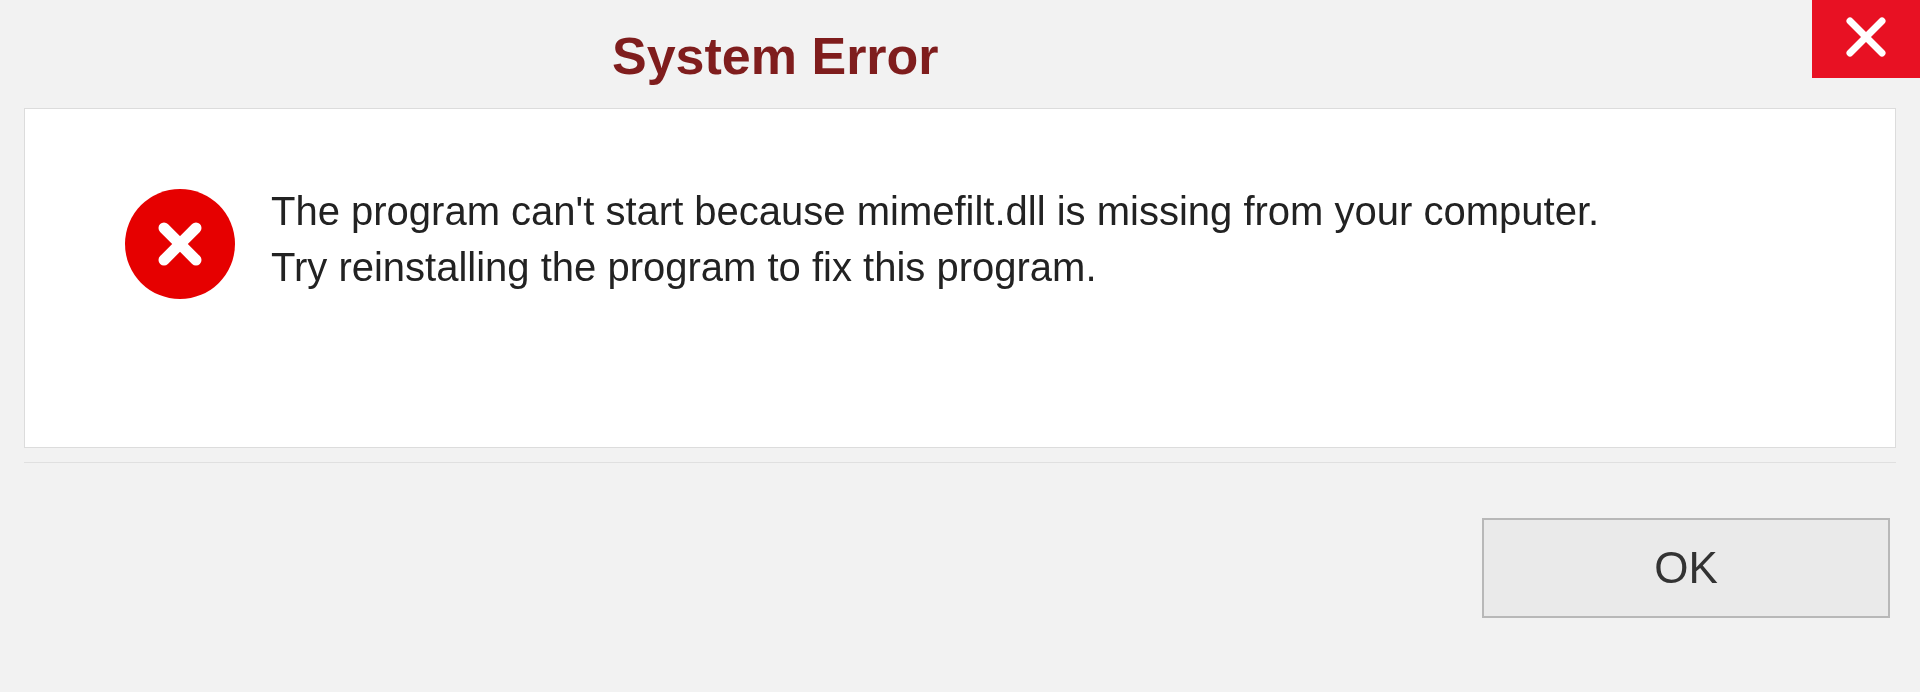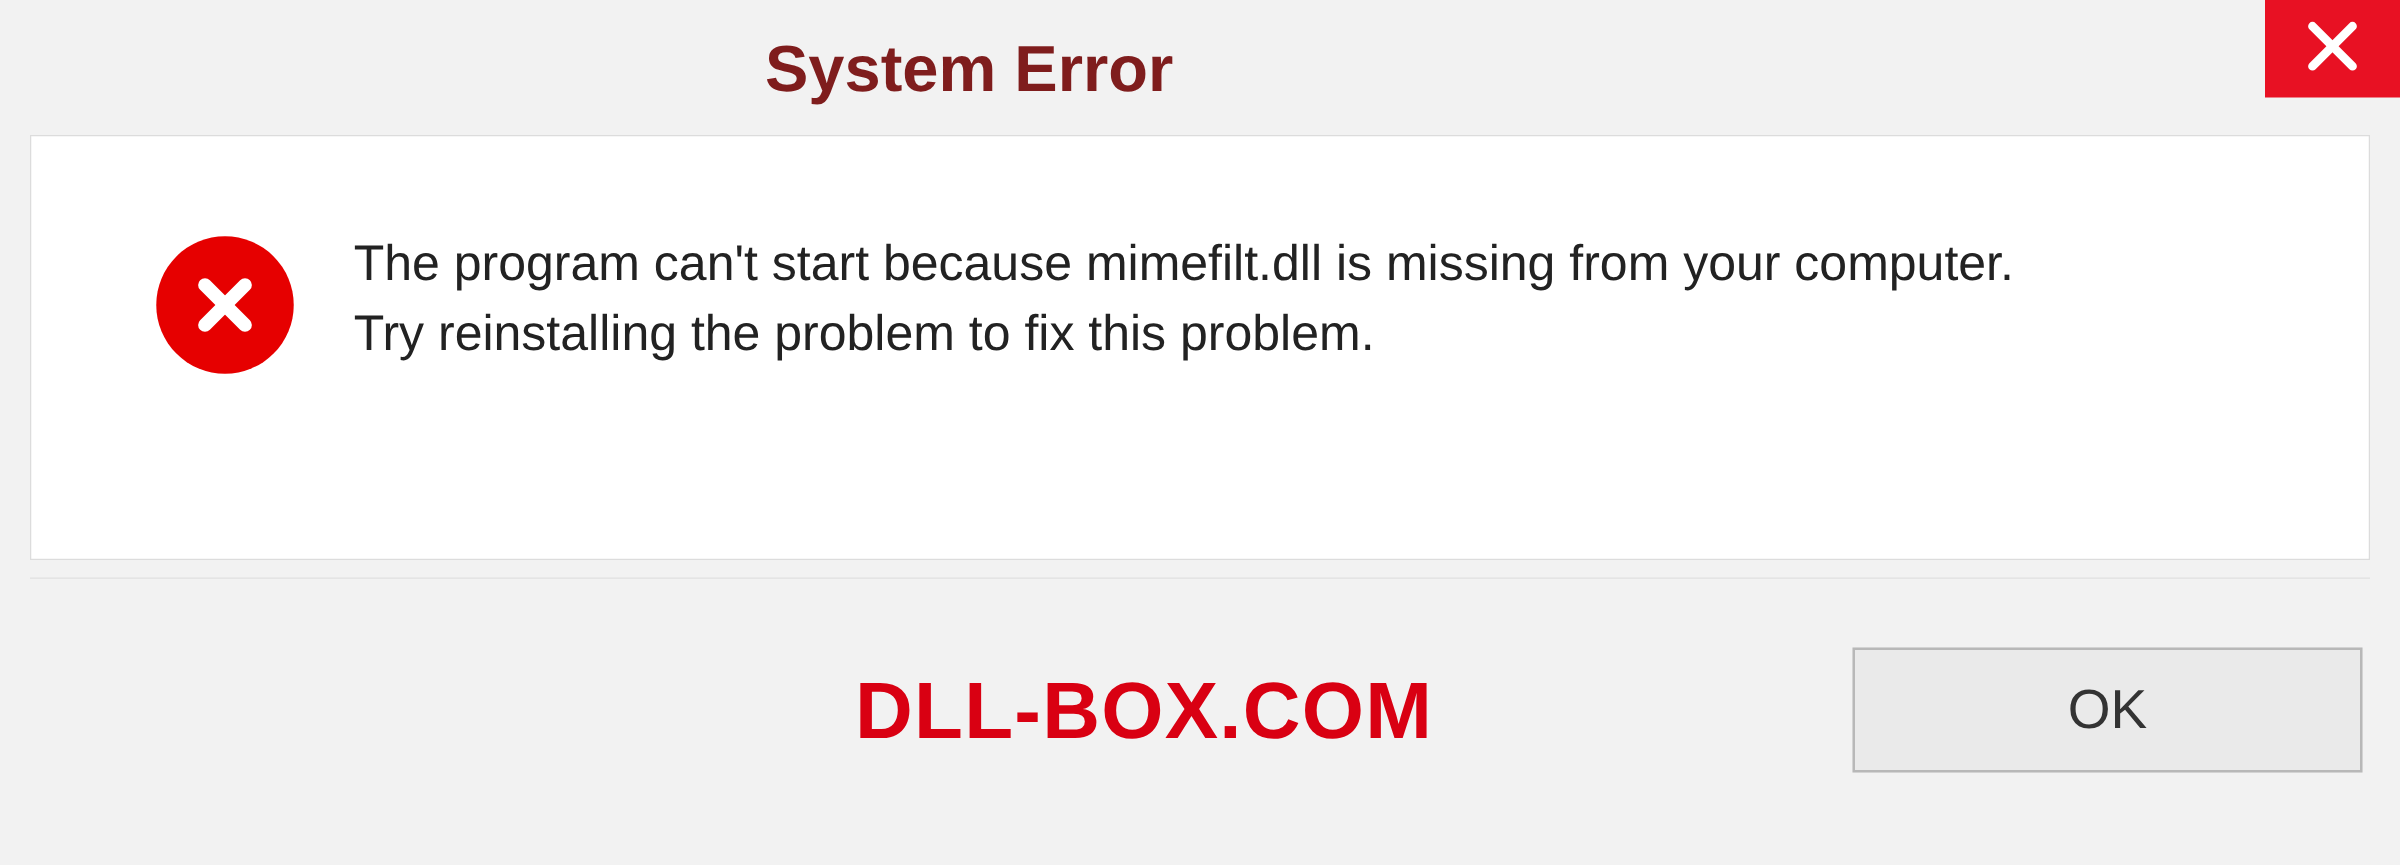--- a/index.html
+++ b/index.html
@@ -66,21 +66,21 @@
       align-items: center;
       justify-content: center;
       flex-shrink: 0;
       margin-top: 4px;
     }
     .error-icon svg {
       width: 60px;
       height: 60px;
     }
     .message {
-      margin-left: 48px;
+      margin-left: 36px;
       margin-top: -2px;
       font-size: 40px;
       color: #222;
       line-height: 1.4;
       font-weight: 400;
     }
     .footer {
       position: absolute;
       left: 24px;
       right: 24px;
@@ -134,20 +134,19 @@
 
 <div class="content-box">
   <div class="error-icon">
     <svg viewBox="0 0 60 60">
       <line x1="14" y1="14" x2="46" y2="46" stroke="#fff" stroke-width="11" stroke-linecap="round"></line>
       <line x1="46" y1="14" x2="14" y2="46" stroke="#fff" stroke-width="11" stroke-linecap="round"></line>
     </svg>
   </div>
   <div class="message">
     <div>The program can't start because mimefilt.dll is missing from your computer.</div>
-    <div>Try reinstalling the problem to fix this problem.</div>
+    <div>Try reinstalling the program to fix this program.</div>
   </div>
 </div>
 
 <div class="footer">
-  <div class="brand">DLL-BOX.COM</div>
   <button class="ok-btn">OK</button>
 </div>
 
 </body></html>

